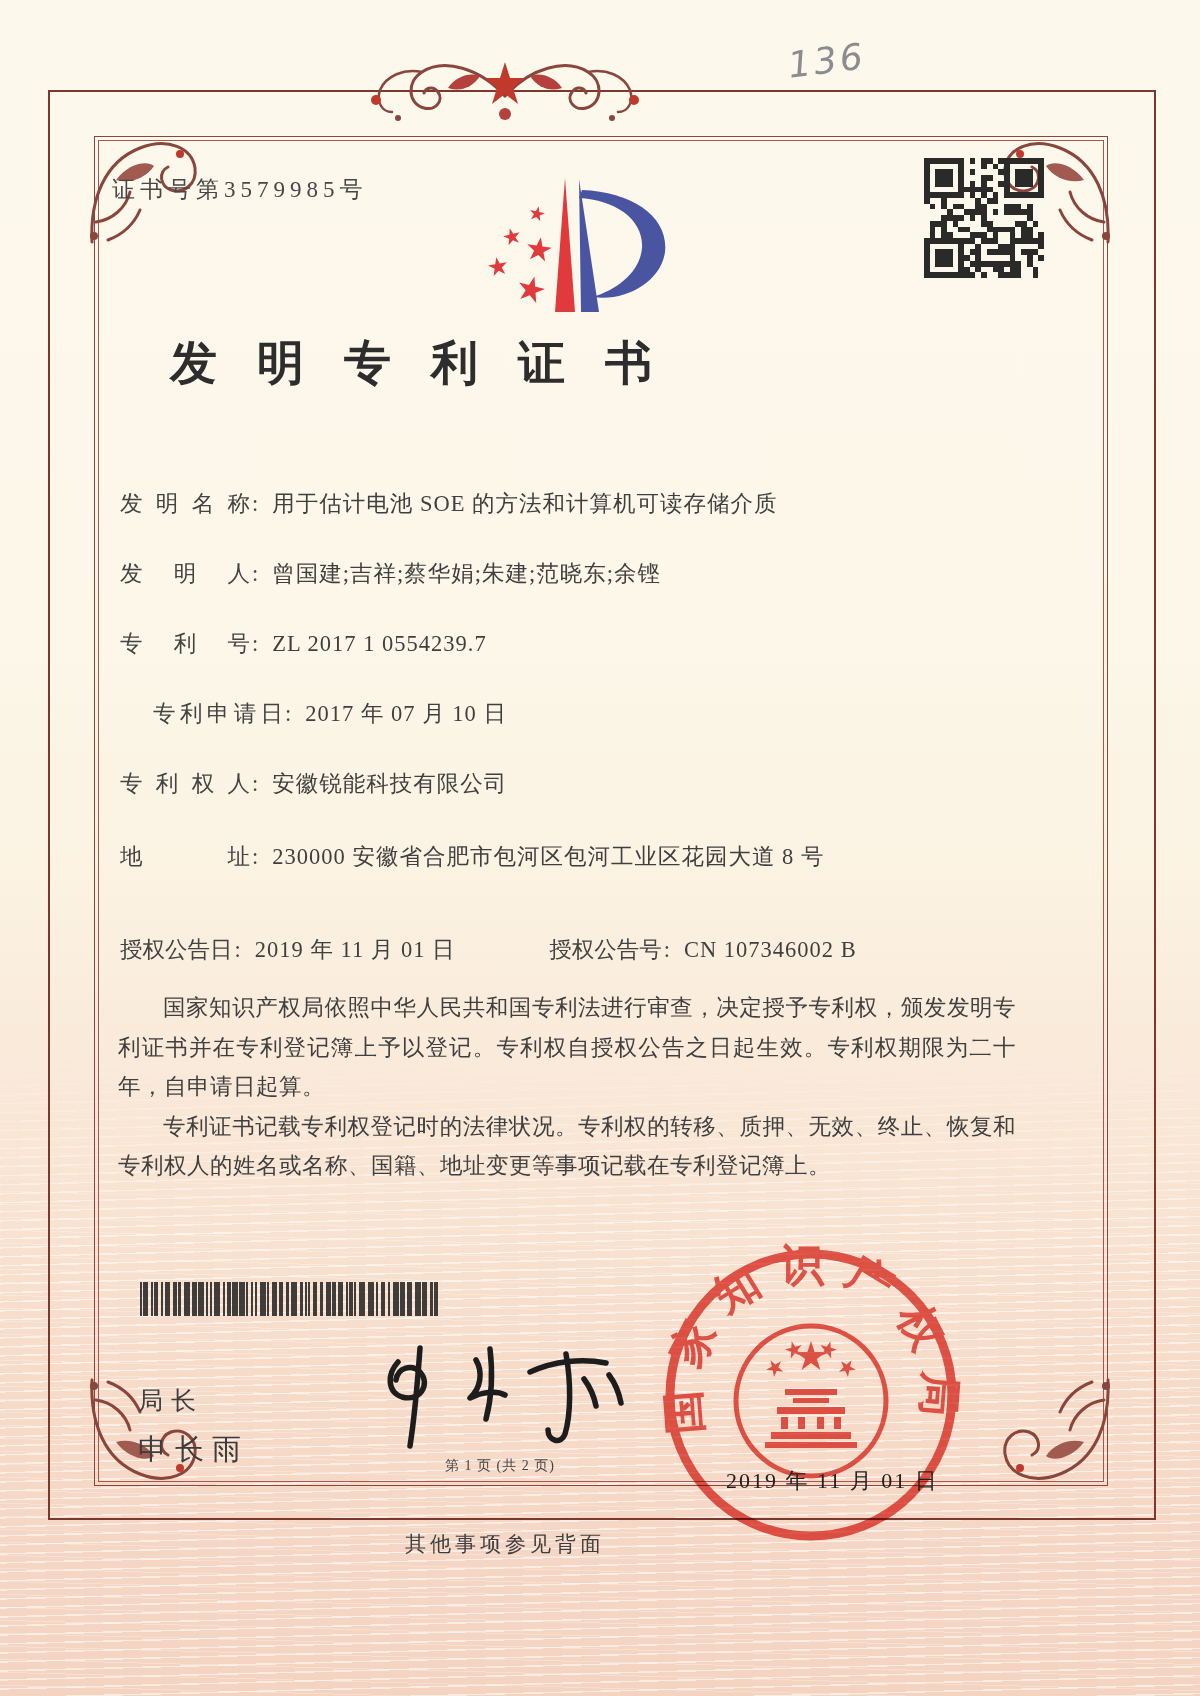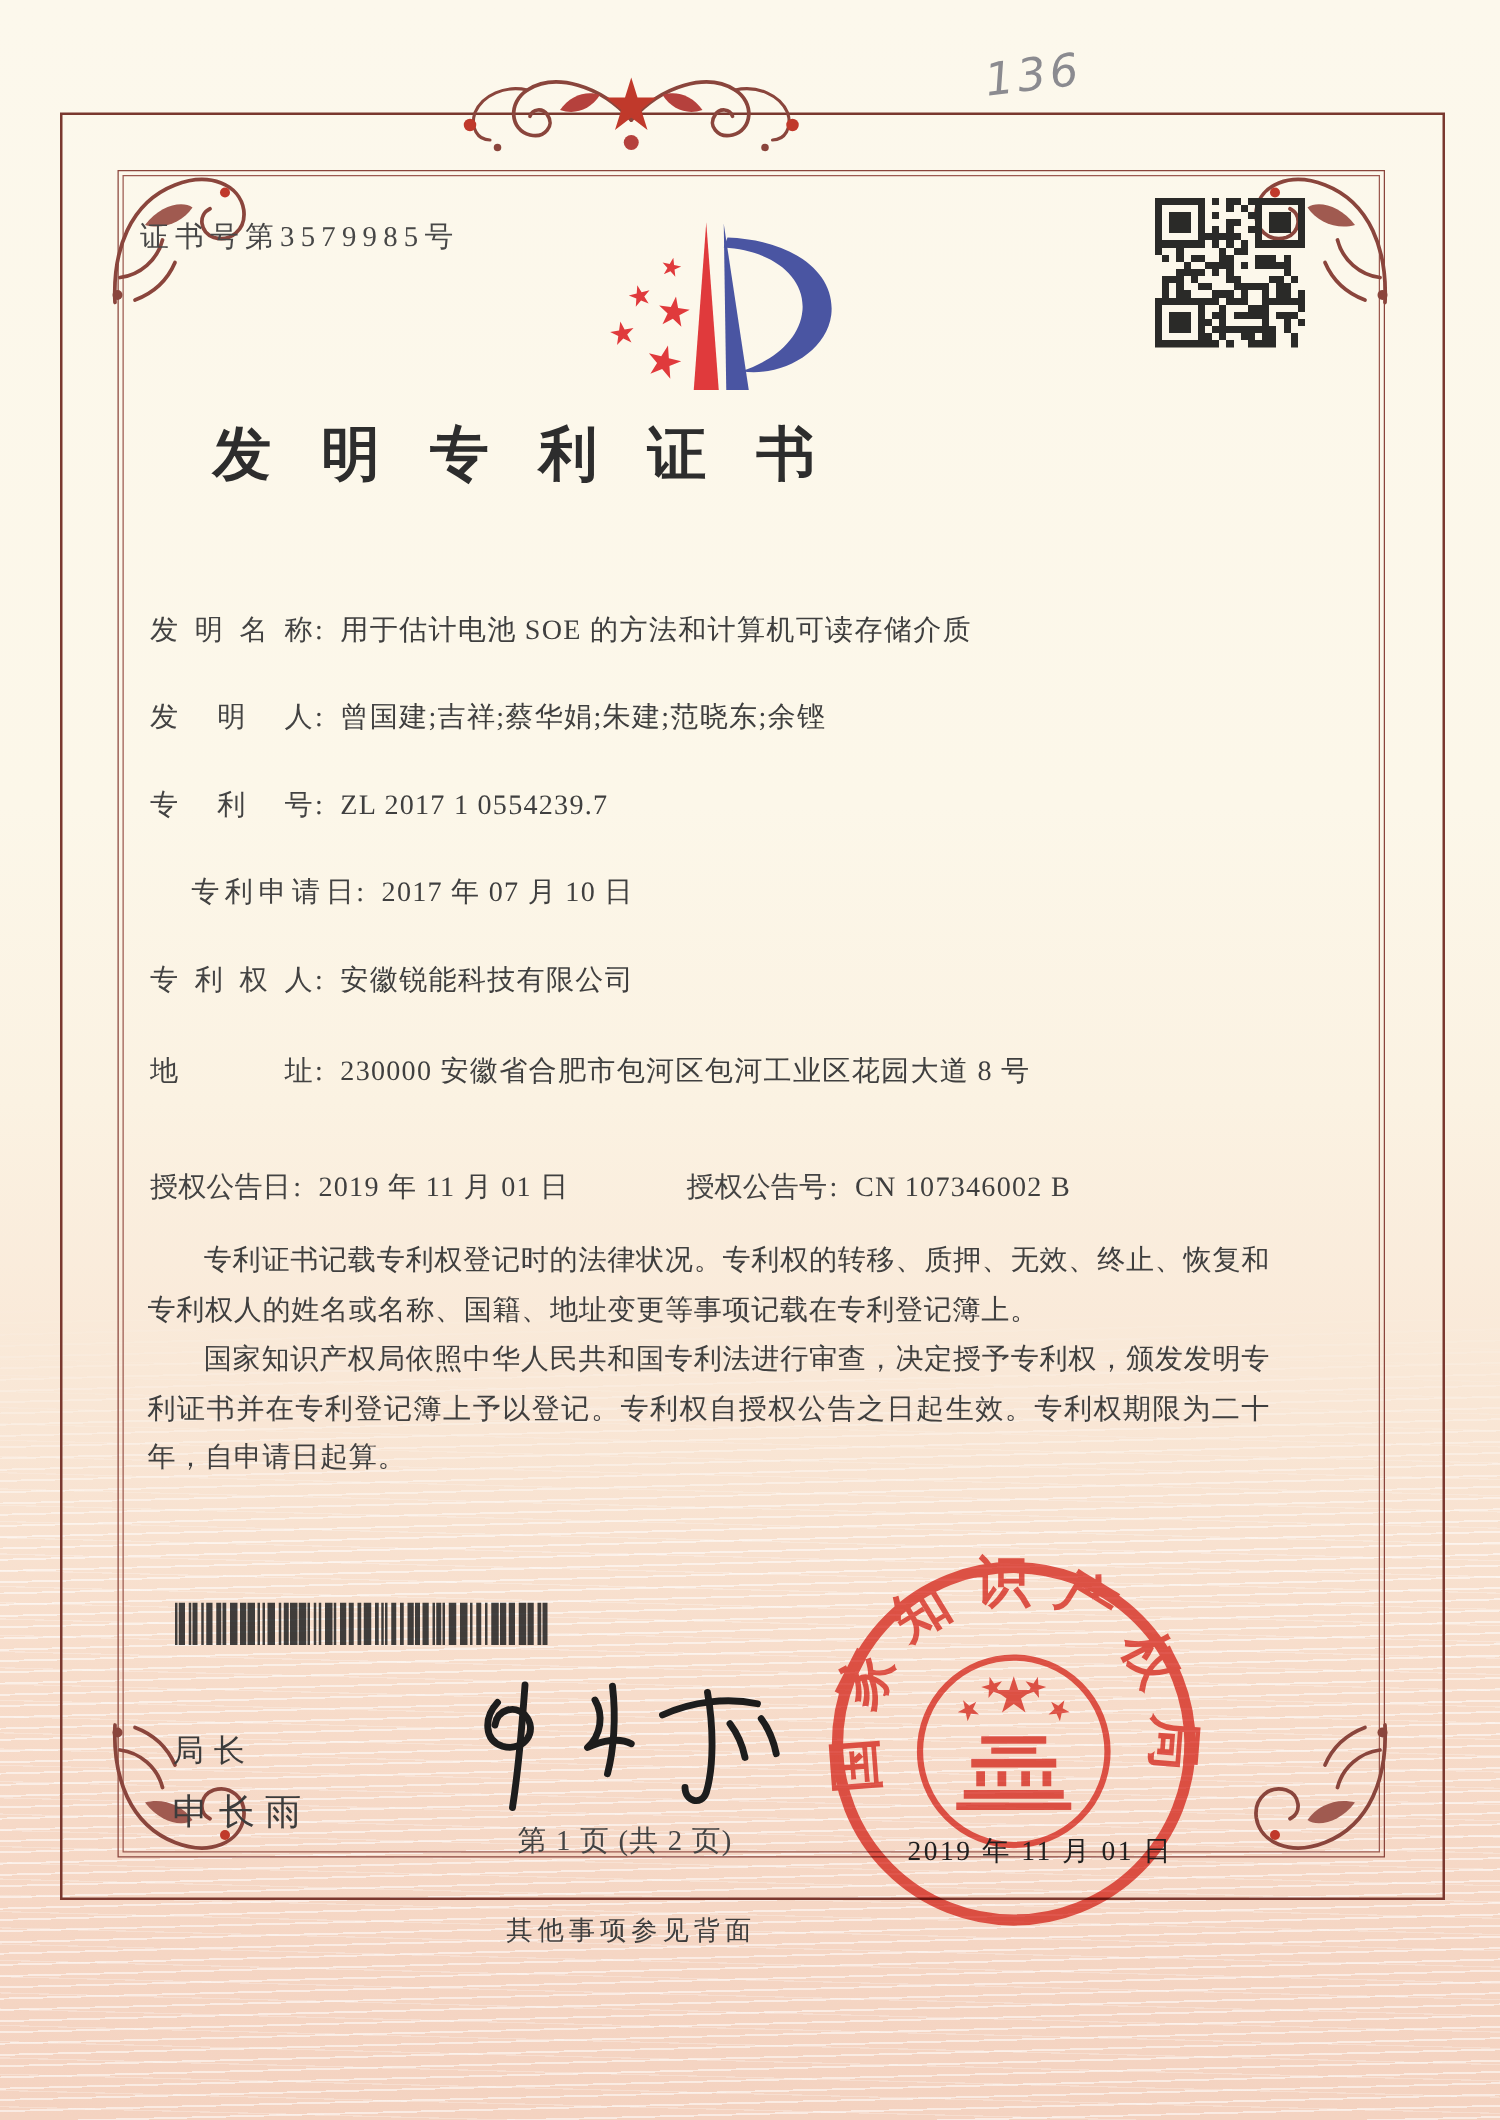--- a/index.html
+++ b/index.html
@@ -54,21 +54,21 @@
     position:absolute;left:138px;top:1384px;font-size:25px;letter-spacing:8px;
     font-family:"Liberation Sans",sans-serif;color:#3c3c3c;
   }
   .officer-name{
     position:absolute;left:138px;top:1430px;font-size:29px;letter-spacing:8px;
     font-family:"Liberation Sans",sans-serif;color:#3c3c3c;
   }
   .signature{position:absolute;left:358px;top:1334px;}
   .seal{position:absolute;left:658px;top:1242px;opacity:.9;mix-blend-mode:multiply;}
   .seal-date{position:absolute;left:726px;top:1466px;font-size:22px;letter-spacing:2px;color:#1f1f1f;white-space:nowrap;}
-  .page-ind{position:absolute;left:380px;top:1457px;width:240px;text-align:center;font-size:23px;color:#434343;letter-spacing:1px;}
+  .page-ind{position:absolute;left:380px;top:1457px;width:240px;text-align:center;font-size:14px;color:#434343;letter-spacing:1px;}
   .back-note{position:absolute;left:0;top:1530px;width:1010px;text-align:center;font-size:21px;letter-spacing:4px;color:#3e3e3e;}
 </style>
 </head>
 <body>
 
 <div class="page">
 
   <div class="waves"></div>
 
   <svg width="0" height="0" style="position:absolute">
@@ -401,22 +401,22 @@
   <div class="row r7">
     <span>
       <span class="lbl" style="width:auto">授权公告日</span><span class="colon">:</span><span class="val">2019 年 11 月 01 日</span>
     </span>
     <span class="pair2">
       <span class="lbl" style="width:auto">授权公告号</span><span class="colon">:</span><span class="val">CN 107346002 B</span>
     </span>
   </div>
 
   <div class="body-text">
+    <p>国家知识产权局依照中华人民共和国专利法进行审查，决定授予专利权，颁发发明专利证书并在专利登记簿上予以登记。专利权自授权公告之日起生效。专利权期限为二十年，自申请日起算。</p>
     <p>专利证书记载专利权登记时的法律状况。专利权的转移、质押、无效、终止、恢复和专利权人的姓名或名称、国籍、地址变更等事项记载在专利登记簿上。</p>
-    <p>国家知识产权局依照中华人民共和国专利法进行审查，决定授予专利权，颁发发明专利证书并在专利登记簿上予以登记。专利权自授权公告之日起生效。专利权期限为二十年，自申请日起算。</p>
   </div>
 
   <svg class="barcode" width="304" height="36" viewBox="0 0 304 36">
       <rect x="0" y="0" width="2" height="34" fill="#262626" opacity="0.88"></rect>
       <rect x="3" y="0" width="5" height="34" fill="#262626" opacity="0.88"></rect>
       <rect x="11" y="0" width="2" height="34" fill="#262626" opacity="0.88"></rect>
       <rect x="14" y="0" width="4" height="34" fill="#262626" opacity="0.88"></rect>
       <rect x="21" y="0" width="2" height="34" fill="#262626" opacity="0.88"></rect>
       <rect x="25" y="0" width="5" height="34" fill="#262626" opacity="0.88"></rect>
       <rect x="33" y="0" width="4" height="34" fill="#262626" opacity="0.88"></rect>

